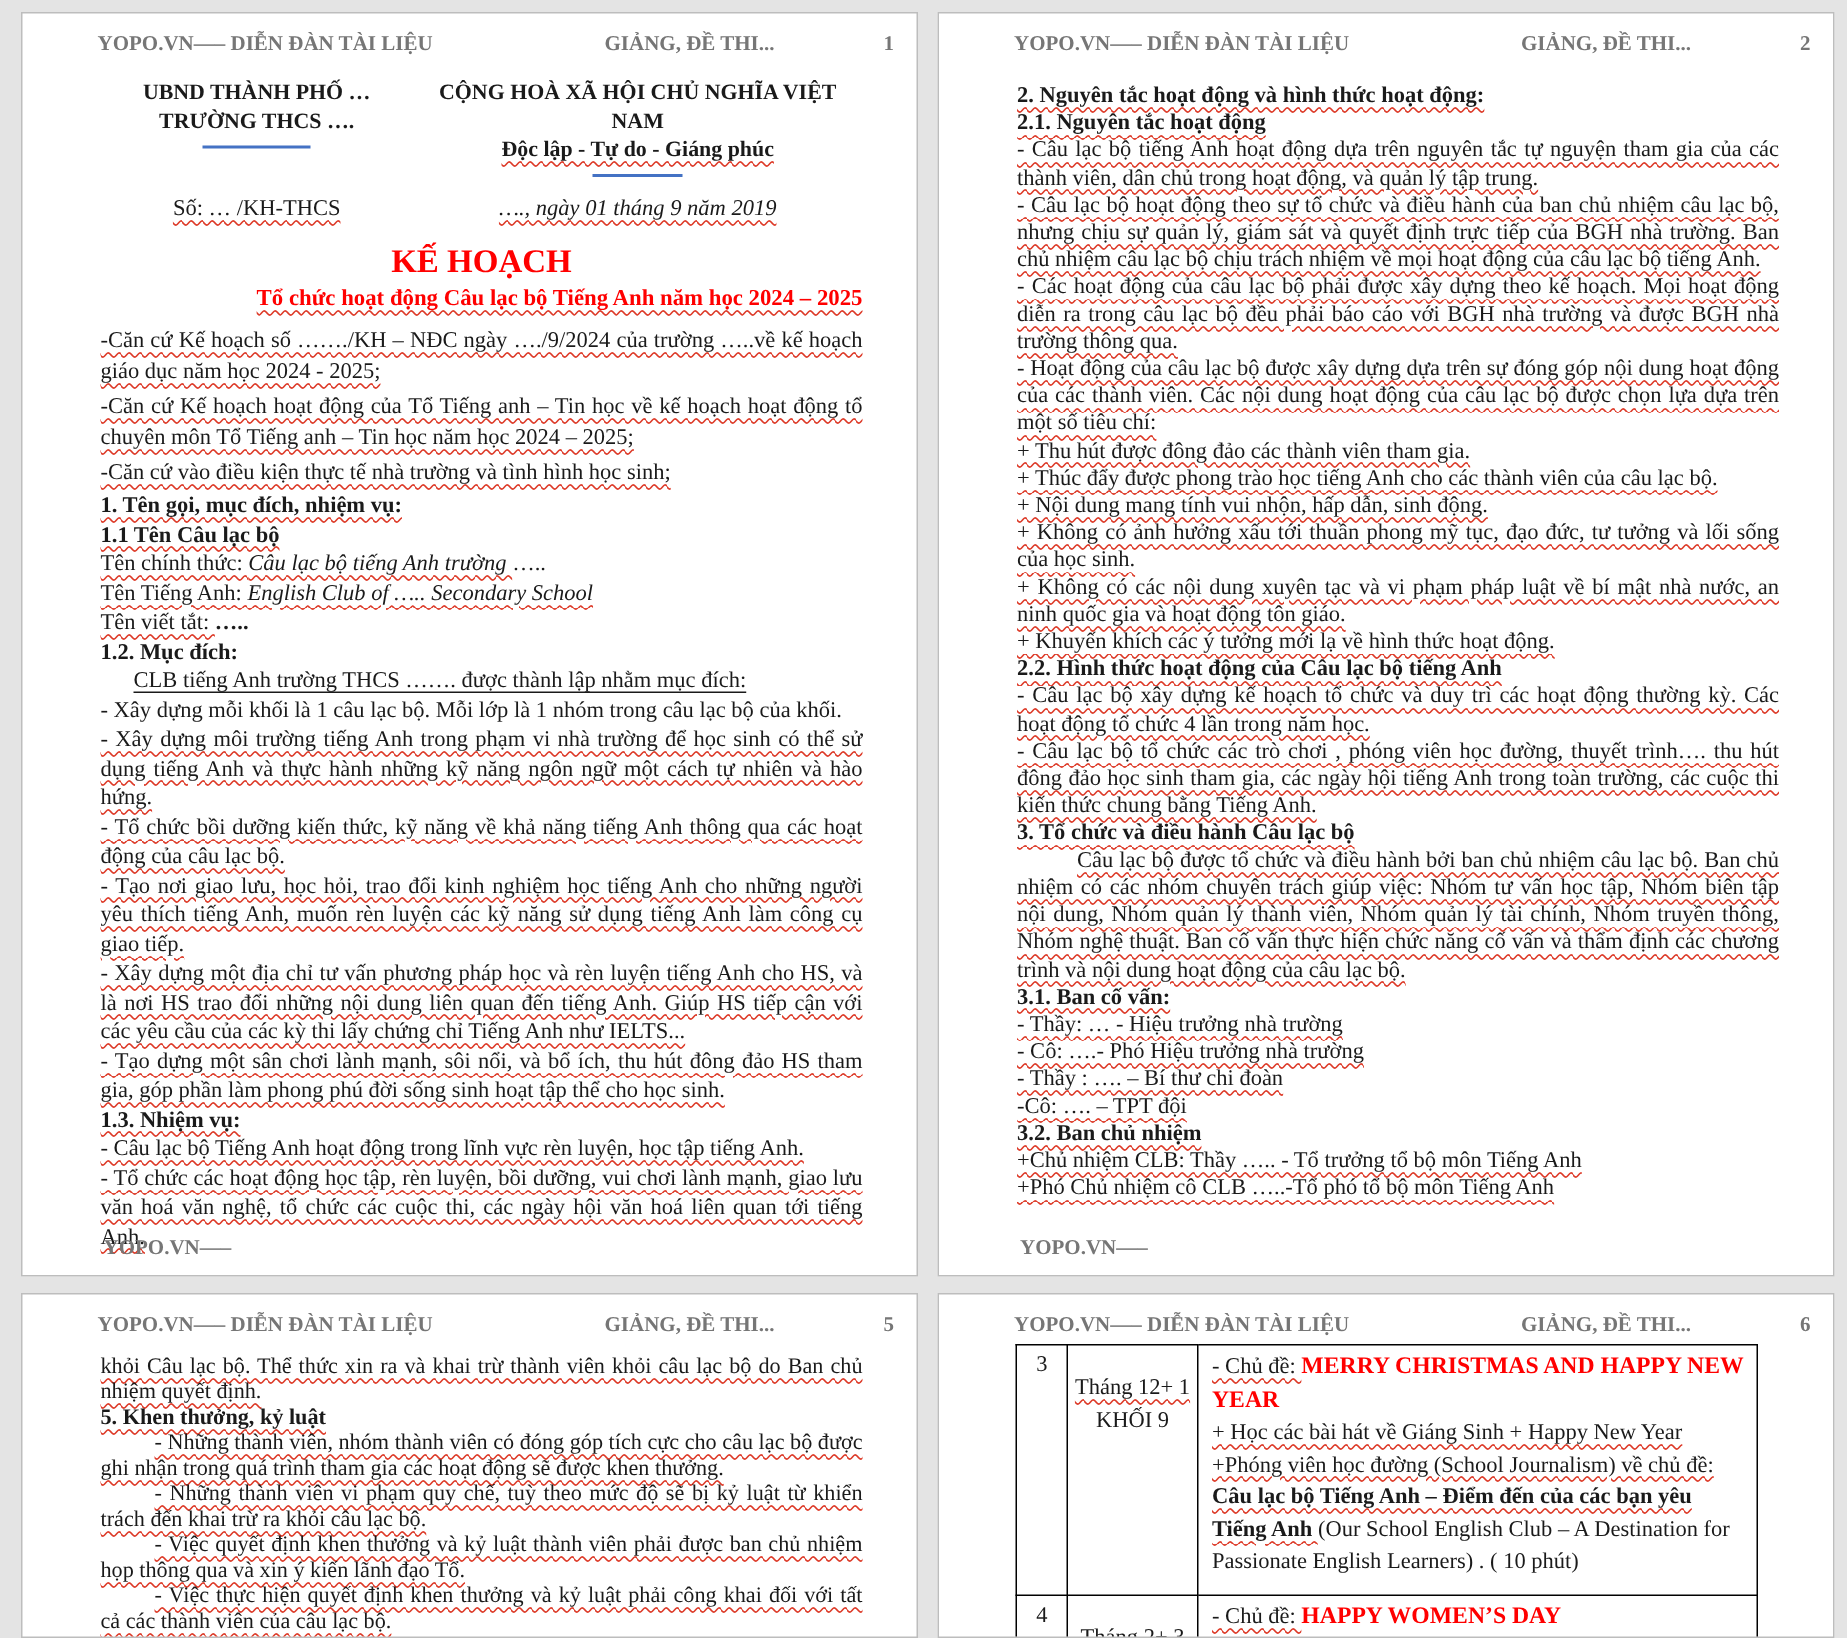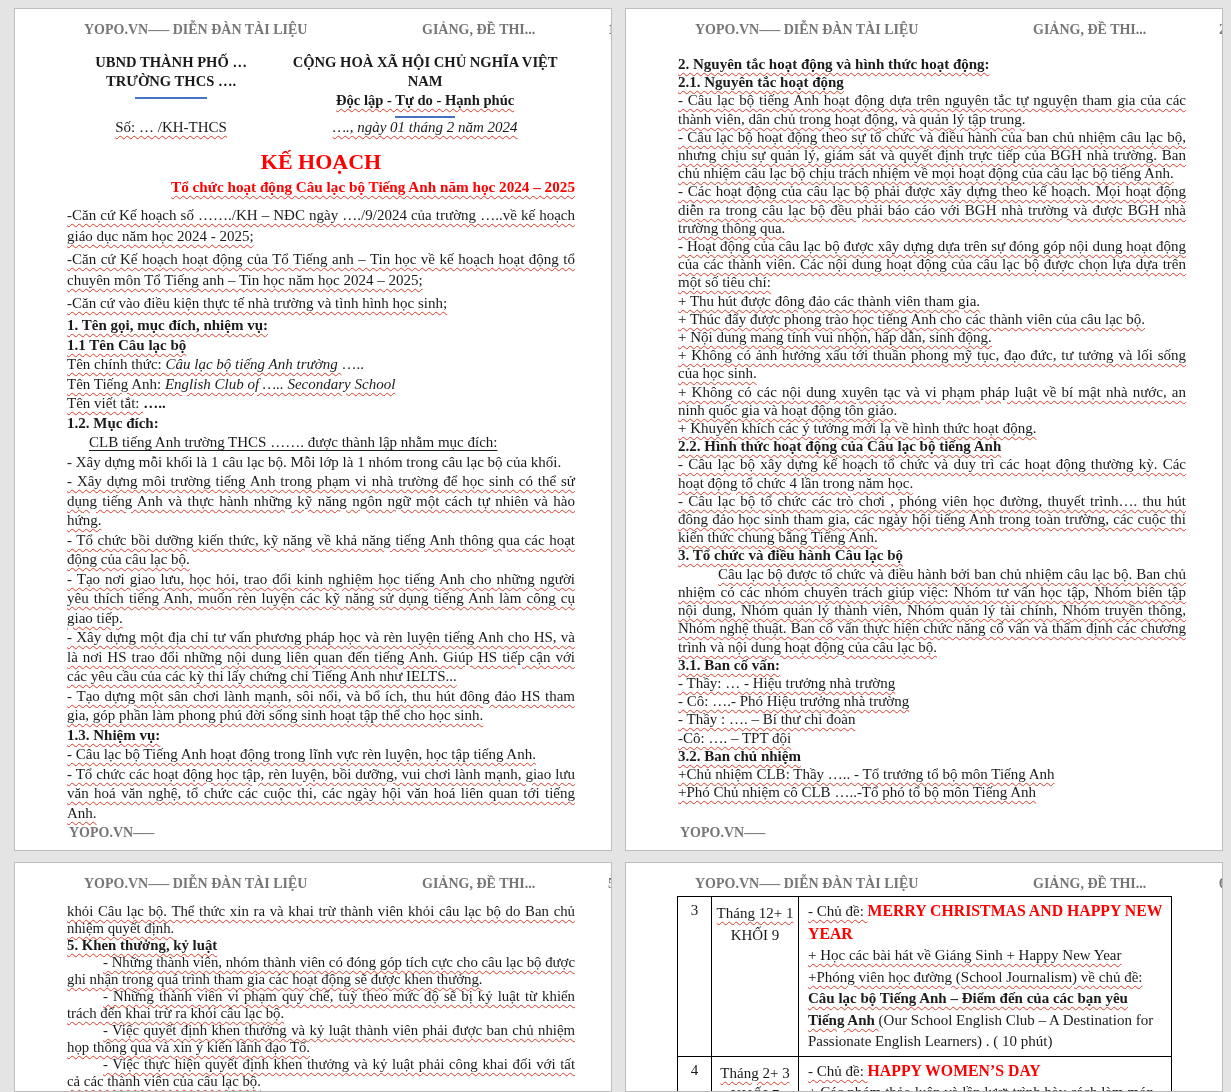--- a/index.html
+++ b/index.html
@@ -11,42 +11,42 @@
   }
   .page{
     position:absolute;background:#ffffff;border:1px solid #bdbdbd;
     width:598px;overflow:hidden;box-sizing:border-box;
   }
   #p1{left:14px;top:8px;height:843px;}
   #p2{left:625px;top:8px;height:843px;}
   #p5{left:14px;top:862px;height:230px;}
   #p6{left:625px;top:862px;height:230px;}
 
-  .phead{position:absolute;top:13px;left:69px;right:20px;height:20px;
+  .phead{position:absolute;top:13px;left:50px;right:20px;height:20px;
     font-weight:bold;font-size:14px;color:#767676;white-space:nowrap;}
   .phead .hm{position:absolute;left:338px;}
   .phead .hn{position:absolute;left:524px;}
   .pfoot{position:absolute;left:54px;top:816px;font-weight:bold;font-size:14px;color:#767676;}
 
   .sq{text-decoration-line:underline;text-decoration-style:wavy;
       text-decoration-color:#dd3a28;text-decoration-thickness:1px;text-underline-offset:3px;}
   .b{font-weight:bold;}
   .i{font-style:italic;}
   .red{color:#ff0000;}
 
   
   .content{position:absolute;left:52px;right:36px;}
   .c1{top:44px;font-size:15px;}
   .orgrow{display:flex;}
   .orgL{width:41%;text-align:center;font-weight:bold;font-size:14.6px;line-height:19px;}
   .orgR{width:59%;text-align:center;font-weight:bold;font-size:14.6px;line-height:19px;}
   .blueline{height:2px;background:#4472c4;margin:6px auto 0;}
   .w70{width:72px;}
   .w60{width:60px;}
-  .sorow{display:flex;margin-top:1px;font-size:15px;}
+  .sorow{display:flex;margin-top:13px;font-size:15px;}
   .soL{width:41%;text-align:center;}
   .soR{width:59%;text-align:center;}
   .title{margin-top:13px;text-align:center;color:#ff0000;font-weight:bold;font-size:22px;}
   .subtitle{margin-top:3px;text-align:right;color:#ff0000;font-weight:bold;font-size:15.2px;}
   .doc{margin-top:9px;}
   .doc p{margin:0;text-align:justify;line-height:19.5px;}
   .doc p.tgap{line-height:21px;margin-bottom:2px;}
   .i1{margin-left:36px;}
   .i2{margin-left:44px;}
   .fi22{text-indent:22px;text-decoration:underline;}
@@ -59,21 +59,21 @@
   .c2 p{margin:0;text-align:justify;line-height:18.2px;}
 
   
   .c5{top:40px;font-size:14.8px;}
   .c5 p{margin:0;text-align:justify;line-height:17px;}
 
   
   .sched{position:absolute;left:51px;top:33px;border-collapse:collapse;table-layout:fixed;width:486px;}
   .sched td{border:1.6px solid #000;vertical-align:top;font-size:15px;}
   .sched .num{width:31px;text-align:center;padding-top:5px;}
-  .sched .time{width:84px;text-align:center;padding-top:5px;line-height:22px;}
+  .sched .time{width:84px;text-align:center;padding-top:17px;line-height:22px;}
   .sched .desc{width:355px;padding:3px 8px 3px 9px;line-height:21.5px;}
   .sched .desc p{margin:0;}
   .sched tr.r3 td{height:148px;}
   .topic{font-size:15.8px;}
   .cutline{margin-top:13px;}
 </style>
 </head>
 <body>
 
 <div class="page" id="p1">
@@ -84,27 +84,27 @@
   </div>
   <div class="content c1">
     <div class="orgrow">
       <div class="orgL">
         <div>UBND THÀNH PHỐ …</div>
         <div>TRƯỜNG THCS ….</div>
         <div class="blueline w70"></div>
       </div>
       <div class="orgR">
         <div>CỘNG HOÀ XÃ HỘI CHỦ NGHĨA VIỆT NAM</div>
-        <div class="sq">Độc lập - Tự do - Hạnh phúc</div>
+        <div class="sq">Độc lập - Tự do - Giáng phúc</div>
         <div class="blueline w60"></div>
       </div>
     </div>
     <div class="sorow">
       <div class="soL sq">Số: …  /KH-THCS</div>
-      <div class="soR i sq">…., ngày 01  tháng  2  năm 2024</div>
+      <div class="soR i sq">…., ngày 01  tháng  9  năm 2019</div>
     </div>
     <div class="title">KẾ HOẠCH</div>
     <div class="subtitle sq">Tổ chức hoạt động Câu lạc bộ Tiếng Anh năm học 2024 – 2025</div>
     <div class="doc doc1">
       <p class="sq tgap">-Căn cứ Kế hoạch số ……./KH – NĐC ngày …./9/2024 của trường …..về kế hoạch giáo dục năm học 2024 - 2025;</p>
       <p class="sq tgap">-Căn cứ Kế hoạch hoạt động của Tổ Tiếng anh – Tin học về kế hoạch hoạt động tổ chuyên môn Tổ Tiếng anh – Tin học năm học 2024 – 2025;</p>
       <p class="sq tgap">-Căn cứ vào điều kiện thực tế nhà trường và tình hình học sinh;</p>
       <p class="b i1 sq">1. Tên gọi, mục đích, nhiệm vụ:</p>
       <p class="b i2 sq">1.1 Tên Câu lạc bộ</p>
       <p class="i2"><span class="sq">Tên chính thức: </span><span class="i sq">Câu lạc bộ tiếng Anh trường </span><span>…..</span></p>

